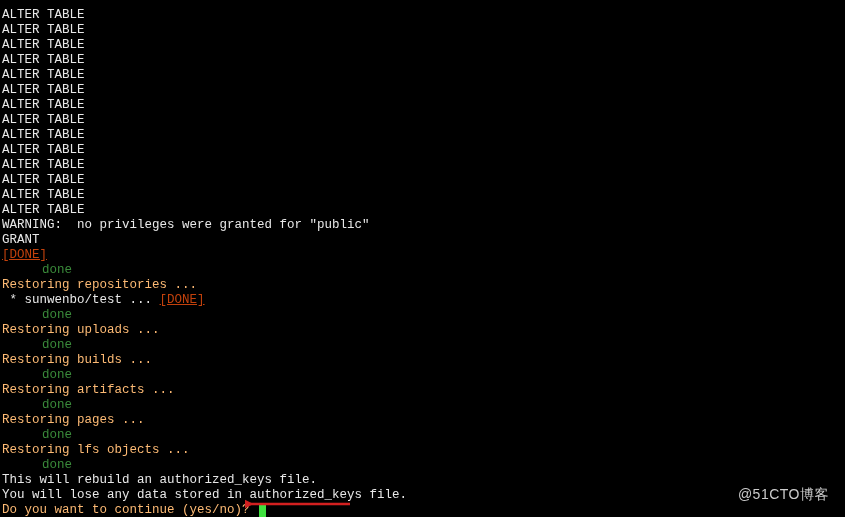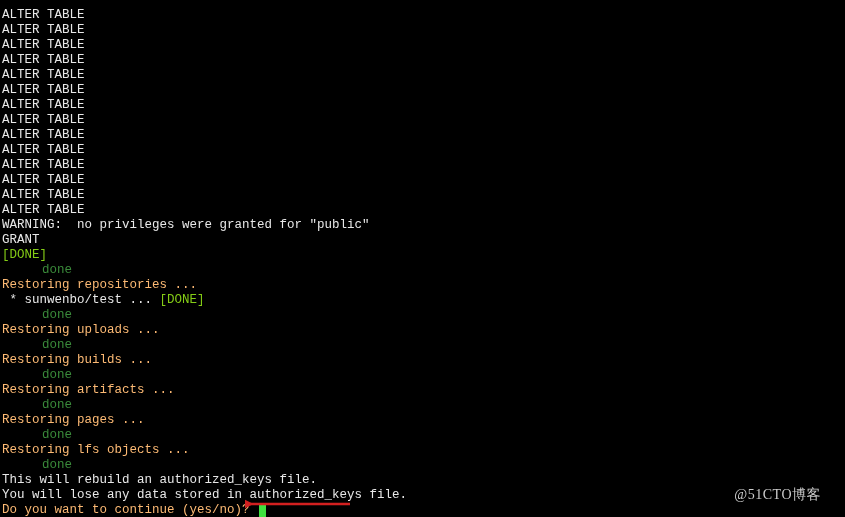--- a/index.html
+++ b/index.html
@@ -17,43 +17,43 @@
       height: 517px;
       overflow: hidden;
       position: relative;
     }
     .terminal {
       padding: 8px 2px;
       white-space: pre;
     }
     .line { display: block; }
     .white { color: #e8e8e8; }
-    .yellow { color: #84cc16; }
+    .yellow { color: #c2410c; text-decoration: underline; }
     .blue { color: #fdba74; }
     .green { color: #3a8a3a; margin-left: 40px; }
     .cursor {
       display: inline-block;
       width: 7px;
       height: 13px;
       background: #3fe03f;
       margin-left: 2px;
       vertical-align: text-bottom;
     }
     .arrow-svg {
       position: absolute;
       left: 245px;
       top: 497px;
       pointer-events: none;
     }
     .watermark {
       position: absolute;
-      right: 24px;
+      right: 16px;
       bottom: 15px;
       color: #ccc;
-      font-family: Liberation Serif, serif;
+      font-family: Liberation Sans, sans-serif;
       font-size: 14px;
       letter-spacing: 0.5px;
     }
   </style>
 </head>
 <body>
 
 <div class="terminal" id="term"><span class="line"><span class="white">ALTER TABLE</span></span><span class="line"><span class="white">ALTER TABLE</span></span><span class="line"><span class="white">ALTER TABLE</span></span><span class="line"><span class="white">ALTER TABLE</span></span><span class="line"><span class="white">ALTER TABLE</span></span><span class="line"><span class="white">ALTER TABLE</span></span><span class="line"><span class="white">ALTER TABLE</span></span><span class="line"><span class="white">ALTER TABLE</span></span><span class="line"><span class="white">ALTER TABLE</span></span><span class="line"><span class="white">ALTER TABLE</span></span><span class="line"><span class="white">ALTER TABLE</span></span><span class="line"><span class="white">ALTER TABLE</span></span><span class="line"><span class="white">ALTER TABLE</span></span><span class="line"><span class="white">ALTER TABLE</span></span><span class="line"><span class="white">WARNING:  no privileges were granted for "public"</span></span><span class="line"><span class="white">GRANT</span></span><span class="line"><span class="yellow">[DONE]</span></span><span class="line"><span class="green">done</span></span><span class="line"><span class="blue">Restoring repositories ...</span></span><span class="line"><span class="white"> * sunwenbo/test ... </span><span class="yellow">[DONE]</span></span><span class="line"><span class="green">done</span></span><span class="line"><span class="blue">Restoring uploads ...</span></span><span class="line"><span class="green">done</span></span><span class="line"><span class="blue">Restoring builds ...</span></span><span class="line"><span class="green">done</span></span><span class="line"><span class="blue">Restoring artifacts ...</span></span><span class="line"><span class="green">done</span></span><span class="line"><span class="blue">Restoring pages ...</span></span><span class="line"><span class="green">done</span></span><span class="line"><span class="blue">Restoring lfs objects ...</span></span><span class="line"><span class="green">done</span></span><span class="line"><span class="white">This will rebuild an authorized_keys file.</span></span><span class="line"><span class="white">You will lose any data stored in authorized_keys file.</span></span><span class="line"><span class="blue">Do you want to continue (yes/no)? </span><span class="cursor"></span></span></div>
 
 <svg class="arrow-svg" width="110" height="14" viewBox="0 0 110 14">

